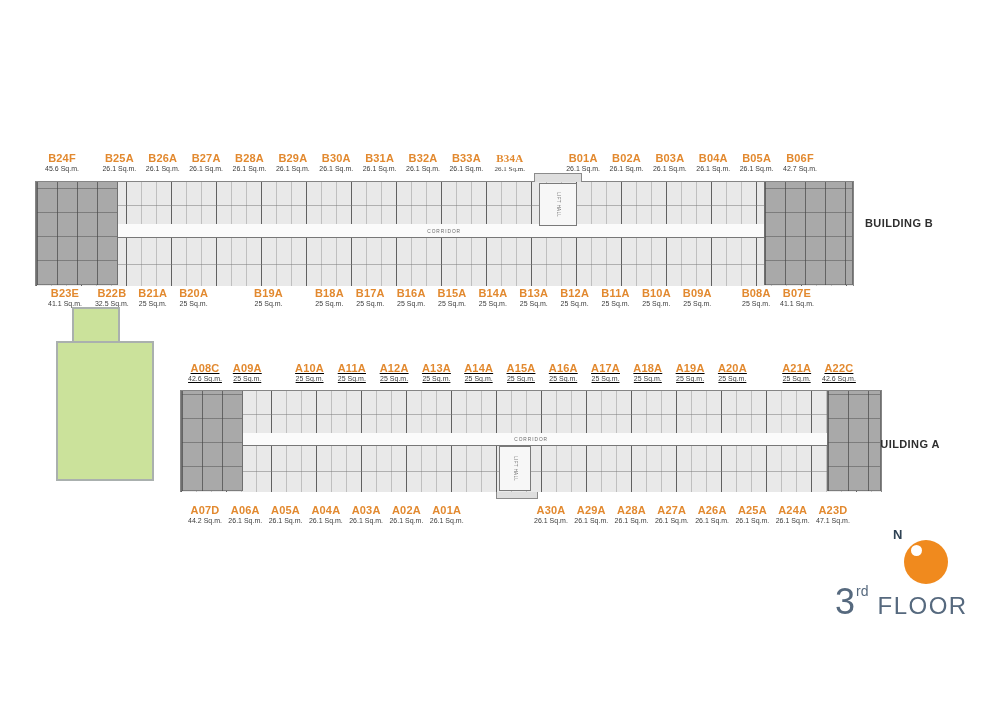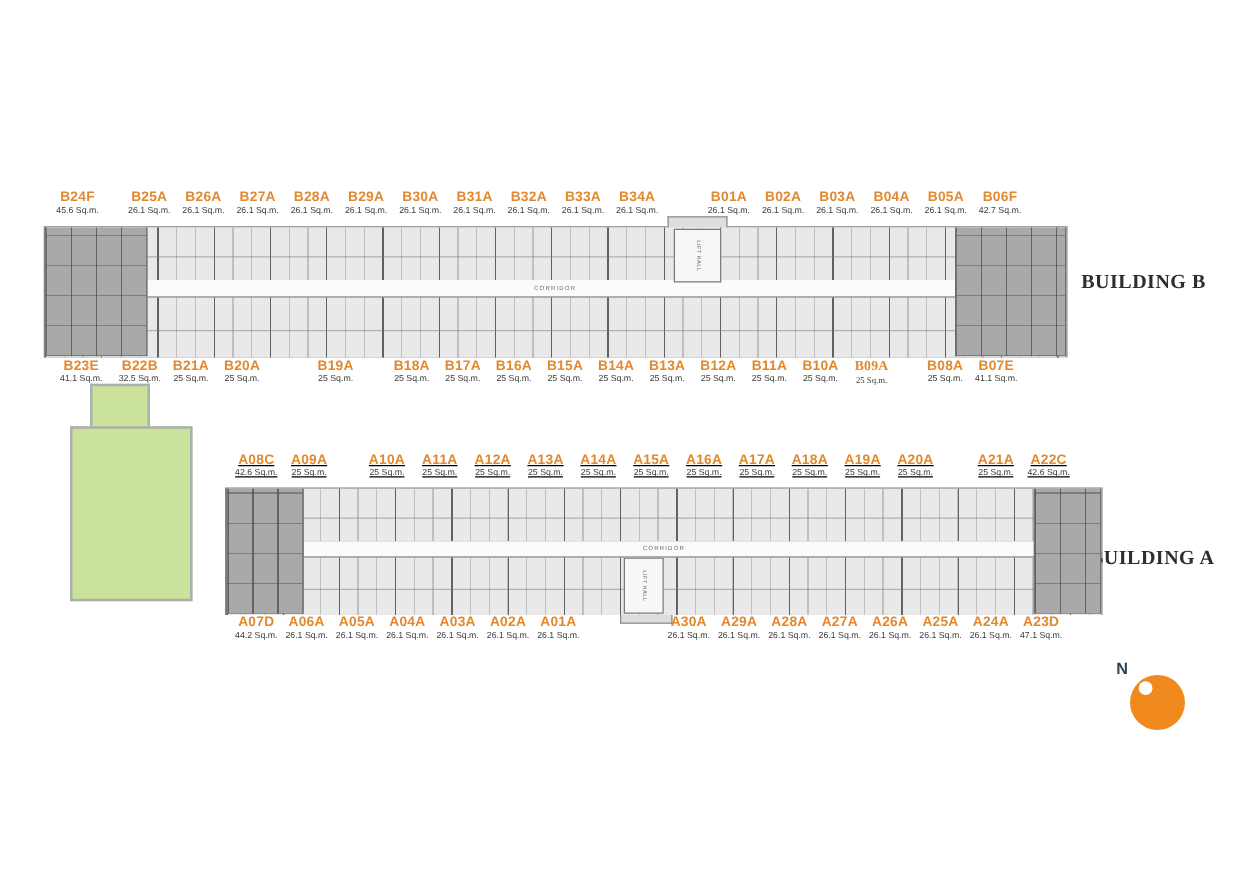--- a/index.html
+++ b/index.html
@@ -7,24 +7,24 @@
   #canvas{position:relative;width:1000px;height:706px;background:#ffffff;overflow:hidden;padding-left:32px;}
 
   
   .labels{position:absolute;display:flex;justify-content:space-between;align-items:flex-start;}
   .unit{display:flex;flex-direction:column;align-items:center;flex:0 0 auto;min-width:34px;}
   .uname{font-weight:bold;font-size:11px;color:#E2892F;letter-spacing:.2px;line-height:12px;}
   .uarea{font-size:7px;color:#3b3b3b;margin-top:1px;white-space:nowrap;}
 
   
   #b-top .unit:nth-child(1){margin-right:14px;}
-  #b-top .unit:nth-child(11){margin-right:30px;}
+  #b-top .unit:nth-child(11){margin-right:30px;font-family:Liberation Serif, serif;}
   #b-bottom .unit:nth-child(1){margin-right:6px;}
   #b-bottom .unit:nth-child(5){margin-right:20px;margin-left:34px;}
-  #b-bottom .unit:nth-child(15){margin-right:18px;font-family:Liberation Serif, serif;}
+  #b-bottom .unit:nth-child(15){margin-right:18px;}
   #a-top .unit:nth-child(2){margin-right:20px;}
   #a-top .unit:nth-child(13){margin-right:22px;}
   #a-bottom .unit:nth-child(7){margin-right:64px;}
 
   
   .strip{position:absolute;border:1px solid #858585;background:#f4f4f4;}
   .urow{position:absolute;left:0;right:0;
         background:
           repeating-linear-gradient(90deg, rgba(80,80,80,.85) 0 1px, transparent 1px 45px),
           repeating-linear-gradient(90deg, rgba(140,140,140,.45) 0 1px, transparent 1px 15px),
@@ -36,21 +36,21 @@
   .corridor span{font-size:6px;color:#6b6b6b;letter-spacing:1.2px;transform:scale(.8);white-space:nowrap;}
   .endcap{position:absolute;top:0;bottom:0;z-index:3;
         background:
           repeating-linear-gradient(90deg, rgba(70,70,70,.7) 0 1px, transparent 1px 20px),
           repeating-linear-gradient(0deg, rgba(70,70,70,.45) 0 1px, transparent 1px 24px),
           #a9a9a9;
         border-left:1px solid #6f6f6f;border-right:1px solid #6f6f6f;}
   .lift-core{position:absolute;background:#f7f7f7;border:1px solid #7a7a7a;display:flex;align-items:center;justify-content:center;z-index:2;}
   .lift-core span{writing-mode:vertical-rl;font-size:6px;color:#6b6b6b;letter-spacing:.5px;transform:scale(.75);white-space:nowrap;}
   .bump{position:absolute;background:#dedede;border:1px solid #8b8b8b;z-index:0;}
-  .building-name{position:absolute;font-weight:bold;font-size:16px;color:#2e2e2e;letter-spacing:.4px;white-space:nowrap;font-family:Liberation Serif, serif;}
+  .building-name{position:absolute;font-weight:bold;font-size:11px;color:#2e2e2e;letter-spacing:.4px;white-space:nowrap;}
 
   
   .green{position:absolute;background:#CBE29B;border:2px solid #aab0ae;}
 
   
   #north-label{position:absolute;left:893px;top:527px;font-weight:bold;font-size:13px;color:#2f4254;}
   #compass-circle{position:absolute;left:904px;top:540px;width:44px;height:44px;border-radius:50%;background:#F08A1E;}
   #compass-dot{position:absolute;left:7px;top:5px;width:11px;height:11px;border-radius:50%;background:#ffffff;}
   #floor-title{position:absolute;left:835px;top:583px;color:#56697E;white-space:nowrap;}
   #floor-title .num{font-size:36px;line-height:36px;}
@@ -293,21 +293,21 @@
       <span>CORRIDOR</span>
     </div>
     <div class="urow lower" style="top:54px;height:46px;"></div>
     <div class="lift-core" style="left:318px;top:55px;width:30px;height:43px;">
       <span>LIFT HALL</span>
     </div>
     <div class="endcap" style="left:0;width:60px;"></div>
     <div class="endcap" style="right:0;width:52px;"></div>
   </div>
 
-  <div class="labels" id="a-bottom" style="left:188px;top:492px;width:662px;">
+  <div class="labels" id="a-bottom" style="left:188px;top:504px;width:662px;">
       <div class="unit">
         <div class="uname">A07D</div>
         <div class="uarea">44.2 Sq.m.</div>
       </div>
       <div class="unit">
         <div class="uname">A06A</div>
         <div class="uarea">26.1 Sq.m.</div>
       </div>
       <div class="unit">
         <div class="uname">A05A</div>
@@ -362,14 +362,17 @@
         <div class="uarea">47.1 Sq.m.</div>
       </div>
     </div>
 
   <div class="building-name" style="left:872px;top:438px;">BUILDING A</div>
 
   <div id="north-label">N</div>
   <div id="compass-circle">
     <div id="compass-dot"></div>
   </div>
+  <div id="floor-title">
+    <span class="num">3</span><span class="ord">rd</span><span class="word">FLOOR</span>
+  </div>
 
 </div>
 
 </body></html>

